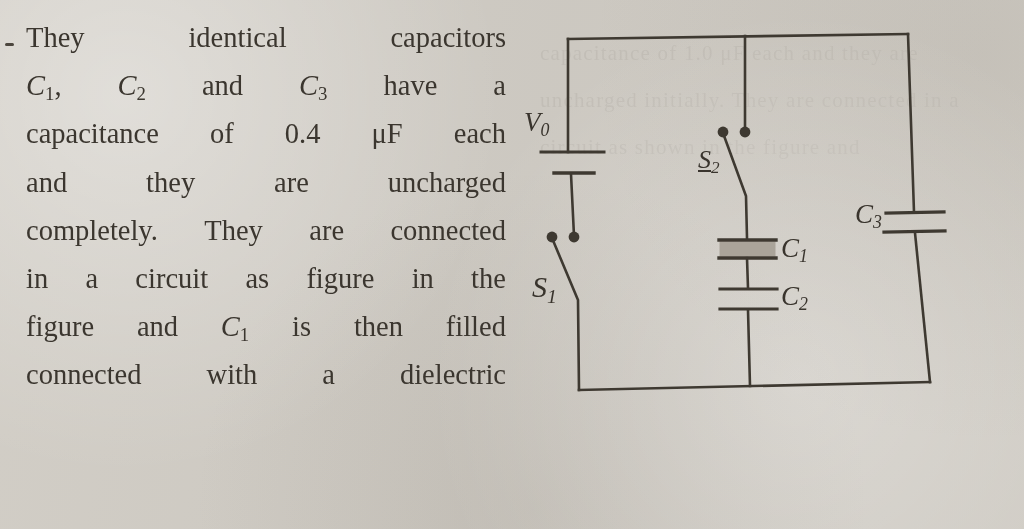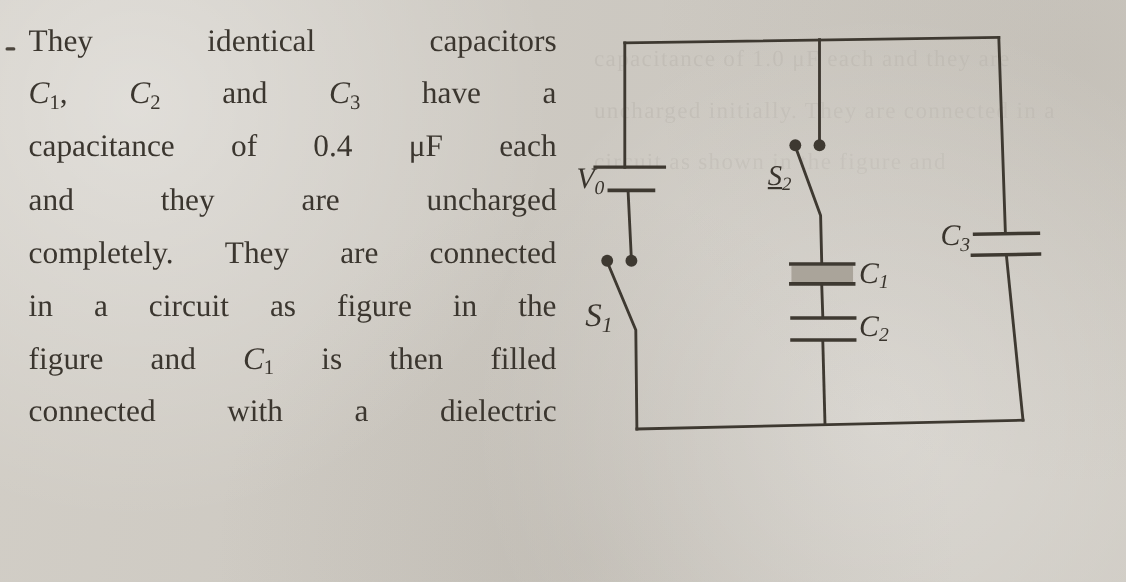--- a/index.html
+++ b/index.html
@@ -107,21 +107,21 @@
     top: 0;
   }
   .lbl {
     position: absolute;
     color: #39342d;
     font-family: "Liberation Serif", "DejaVu Serif", serif;
     font-style: italic;
     font-size: 27px;
     white-space: nowrap;
   }
-  #label-V0   { left: 8px;   top: 107px; margin-top: 40px; }
+  #label-V0   { left: 8px;   top: 107px; }
   #label-S2   { left: 182px; top: 145px; font-size: 26px; text-decoration: underline; }
   #label-S1   { left: 16px;  top: 270px; font-size: 30px; }
   #label-C1   { left: 265px; top: 233px; }
   #label-C2   { left: 265px; top: 281px; }
   #label-C3   { left: 339px; top: 199px; }
 </style>
 </head>
 <body>
 
 <div id="paper-grain"></div>

